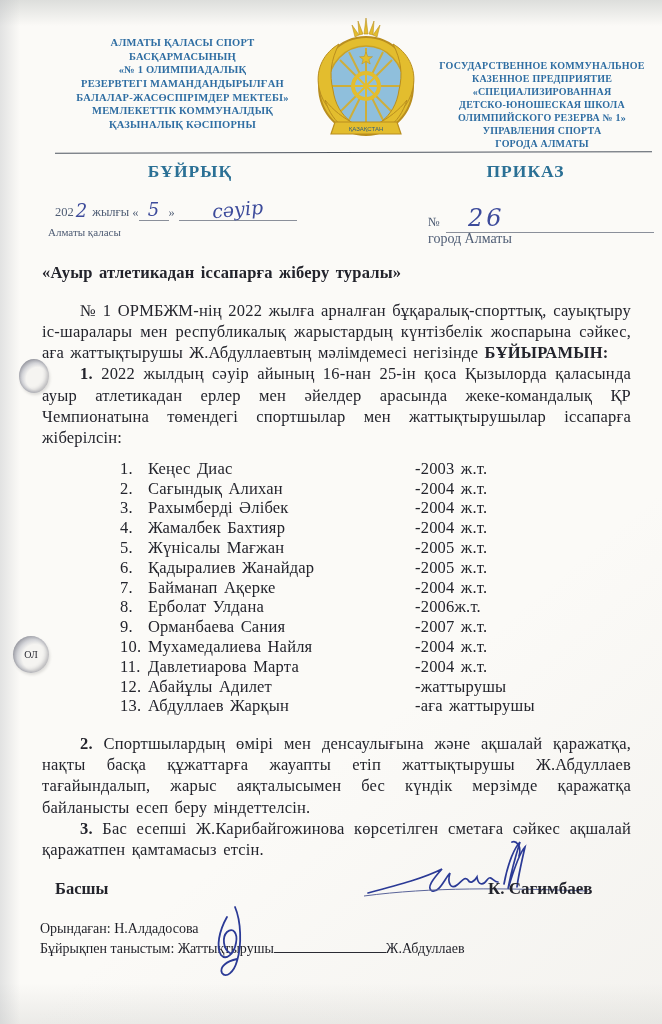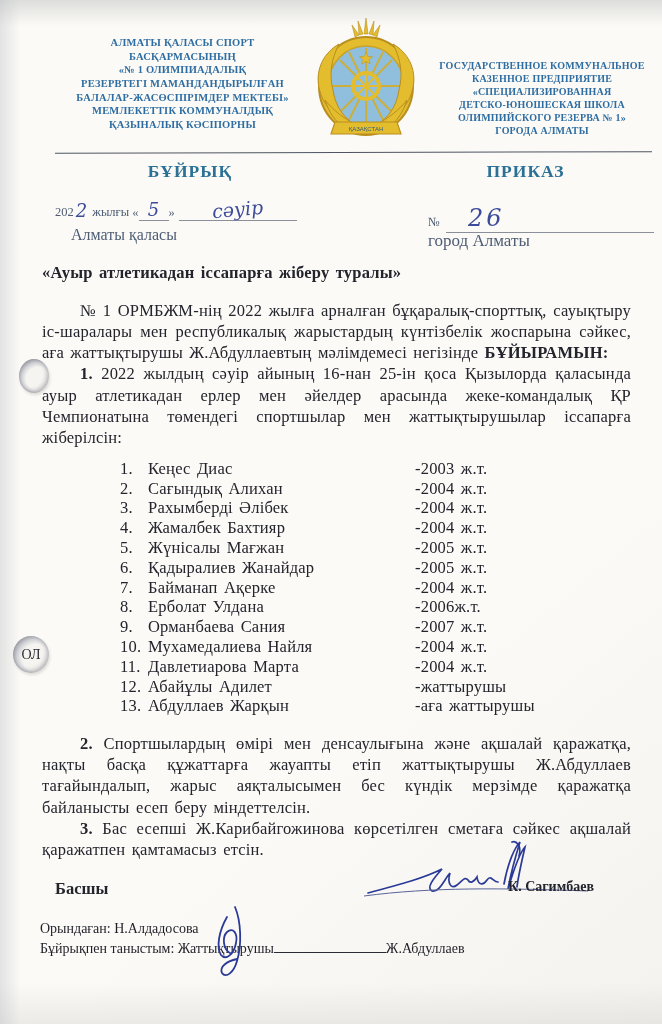--- a/index.html
+++ b/index.html
@@ -25,23 +25,23 @@
   .emblem{position:absolute;left:305px;top:16px;width:122px;height:132px;}
   
   .rule{position:absolute;left:55px;top:152px;width:597px;height:0;
     border-top:1.6px solid #4e5560;transform:rotate(-.15deg);}
   .order-title{position:absolute;top:161px;font-weight:bold;font-size:17.5px;
     letter-spacing:1px;color:#2b7095;}
   .order-title.kk{left:100px;width:180px;text-align:center;}
   .order-title.ru{left:438px;width:175px;text-align:center;}
   .formline{position:absolute;font-size:12.5px;color:#4e5c74;}
   .kk-date{left:55px;top:198px;}
-  .kk-place{left:71px;top:226px;font-size:16px;}
+  .kk-place{left:48px;top:226px;font-size:11px;}
   .ru-num{left:428px;top:204px;}
-  .ru-place{left:428px;top:231px;font-size:17px;}
+  .ru-place{left:428px;top:231px;font-size:14px;}
   .hand{font-family:"DejaVu Serif",serif;font-style:italic;color:#3d4b9b;}
   .hand-year{font-size:18px;position:relative;top:1px;margin:0 2px;}
   .day-slot{display:inline-block;width:30px;text-align:center;
     border-bottom:1px solid #8a8f9a;}
   .day-slot .hand{font-size:18px;}
   .month-slot{display:inline-block;width:118px;text-align:center;
     border-bottom:1px solid #8a8f9a;margin-left:4px;}
   .month-slot .hand{font-size:19px;display:inline-block;transform:rotate(-5deg);}
   .num-slot{display:inline-block;width:208px;border-bottom:1px solid #8a8f9a;
     margin-left:6px;text-align:left;}
@@ -52,34 +52,34 @@
   .subject{font-weight:bold;margin:0 0 17px 0;}
   .para{margin:0;text-align:justify;text-indent:38px;}
   .b{font-weight:bold;}
   .athlete-list{margin:11px 0 17px 0;padding:0;list-style:none;line-height:1.2;}
   .athlete-row{display:flex;margin-left:78px;}
   .a-num{width:28px;flex:none;}
   .a-name{width:267px;flex:none;}
   .a-year{flex:none;}
   
   .role{position:absolute;left:55px;top:879px;font-weight:bold;font-size:16.5px;}
-  .sig-name{position:absolute;left:508px;top:879px;font-weight:bold;font-size:14px;}
+  .sig-name{position:absolute;left:488px;top:879px;font-weight:bold;font-size:17px;}
   .sig-main{position:absolute;left:362px;top:838px;width:230px;height:70px;}
   .sig-small{position:absolute;left:197px;top:903px;width:72px;height:78px;}
   .foot{position:absolute;left:40px;top:919px;font-size:14px;line-height:1.45;color:#1e1f27;}
   .ack-line{display:inline-block;width:112px;border-bottom:1px solid #2a2b33;
     height:11px;}
   
   .punch{position:absolute;border-radius:50%;
     background:radial-gradient(circle at 62% 58%, #f5f4f1 0 42%, #d3d4d8 58%, #9a9ba3 76%, #caccd0 92%);
     box-shadow:inset -2px -2px 4px rgba(40,40,55,.30), 1px 2px 3px rgba(0,0,0,.12);}
   .punch1{left:19px;top:359px;width:30px;height:34px;}
   .punch2{left:13px;top:636px;width:36px;height:37px;
     display:flex;align-items:center;justify-content:center;}
-  .punch2 span{font-size:14px;color:#2a2b33;font-family:"Liberation Serif",serif;}
+  .punch2 span{font-size:10px;color:#2a2b33;font-family:"Liberation Serif",serif;}
 </style>
 </head>
 <body>
 
 <div class="page">
 
   <div class="hdr hdr-left">
     <span>АЛМАТЫ ҚАЛАСЫ СПОРТ</span>
     <span>БАСҚАРМАСЫНЫҢ</span>
     <span>«№ 1 ОЛИМПИАДАЛЫҚ</span>
@@ -139,20 +139,21 @@
       <text x="61" y="114.5" text-anchor="middle" font-size="6" font-family="Liberation Sans, sans-serif" fill="#33607f">ҚАЗАҚСТАН</text>
     </svg>
   </div>
 
   <div class="hdr hdr-right">
     <span>ГОСУДАРСТВЕННОЕ КОММУНАЛЬНОЕ</span>
     <span>КАЗЕННОЕ ПРЕДПРИЯТИЕ</span>
     <span>«СПЕЦИАЛИЗИРОВАННАЯ</span>
     <span>ДЕТСКО-ЮНОШЕСКАЯ ШКОЛА</span>
     <span>ОЛИМПИЙСКОГО РЕЗЕРВА № 1»</span>
+    <span>УПРАВЛЕНИЯ СПОРТА</span>
     <span>ГОРОДА АЛМАТЫ</span>
   </div>
 
   <div class="rule"></div>
 
   <div class="order-title kk">БҰЙРЫҚ</div>
   <div class="order-title ru">ПРИКАЗ</div>
 
   <div class="formline kk-date">
     <span>202</span><span class="hand hand-year">2</span>

